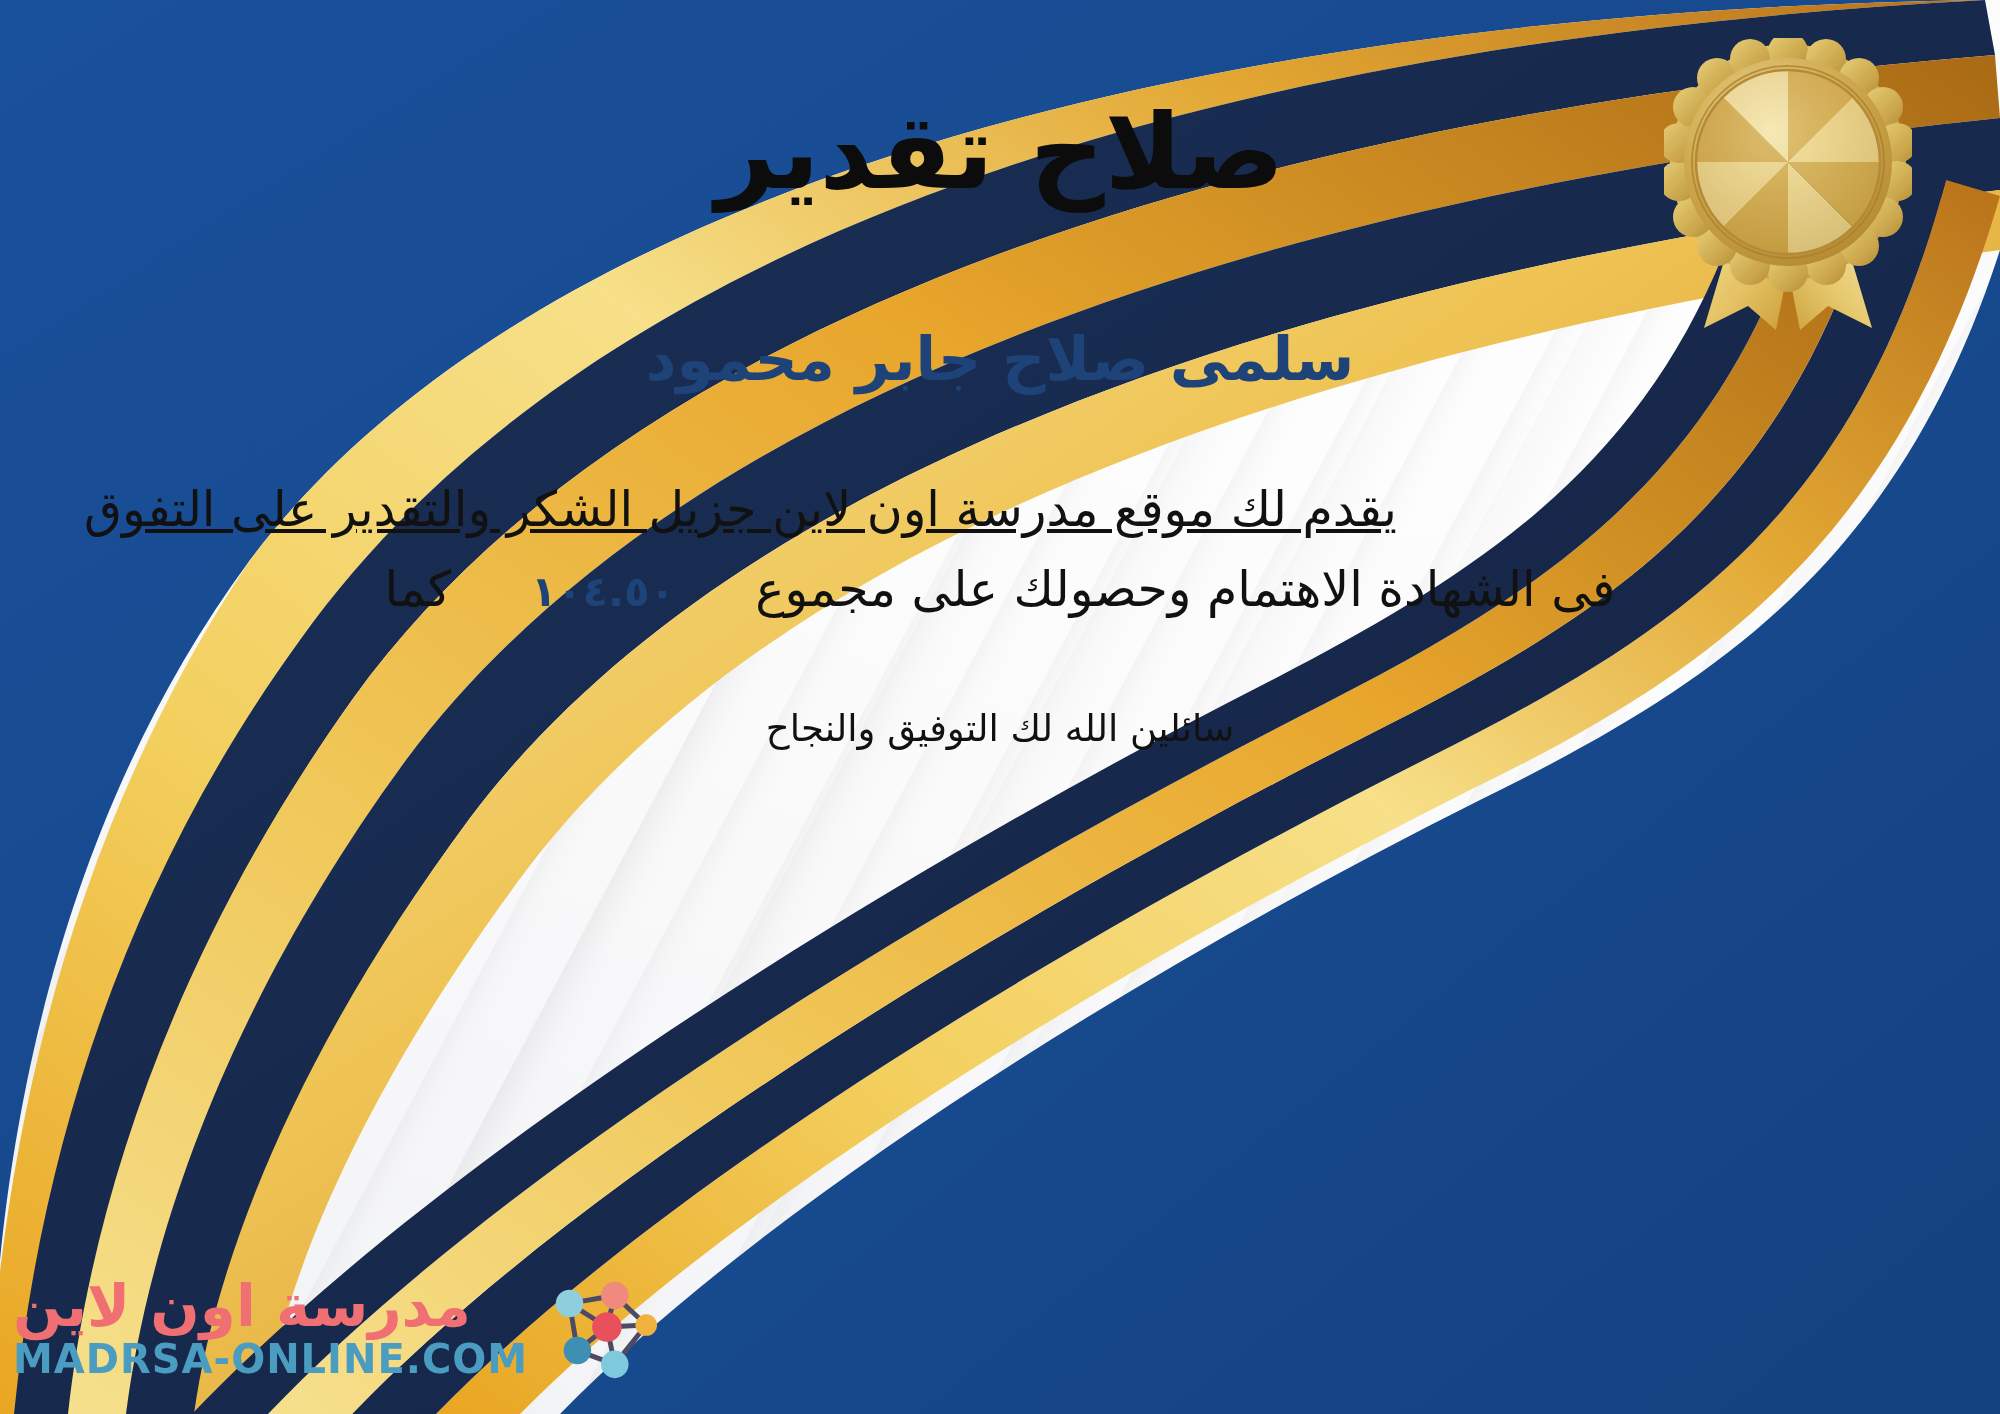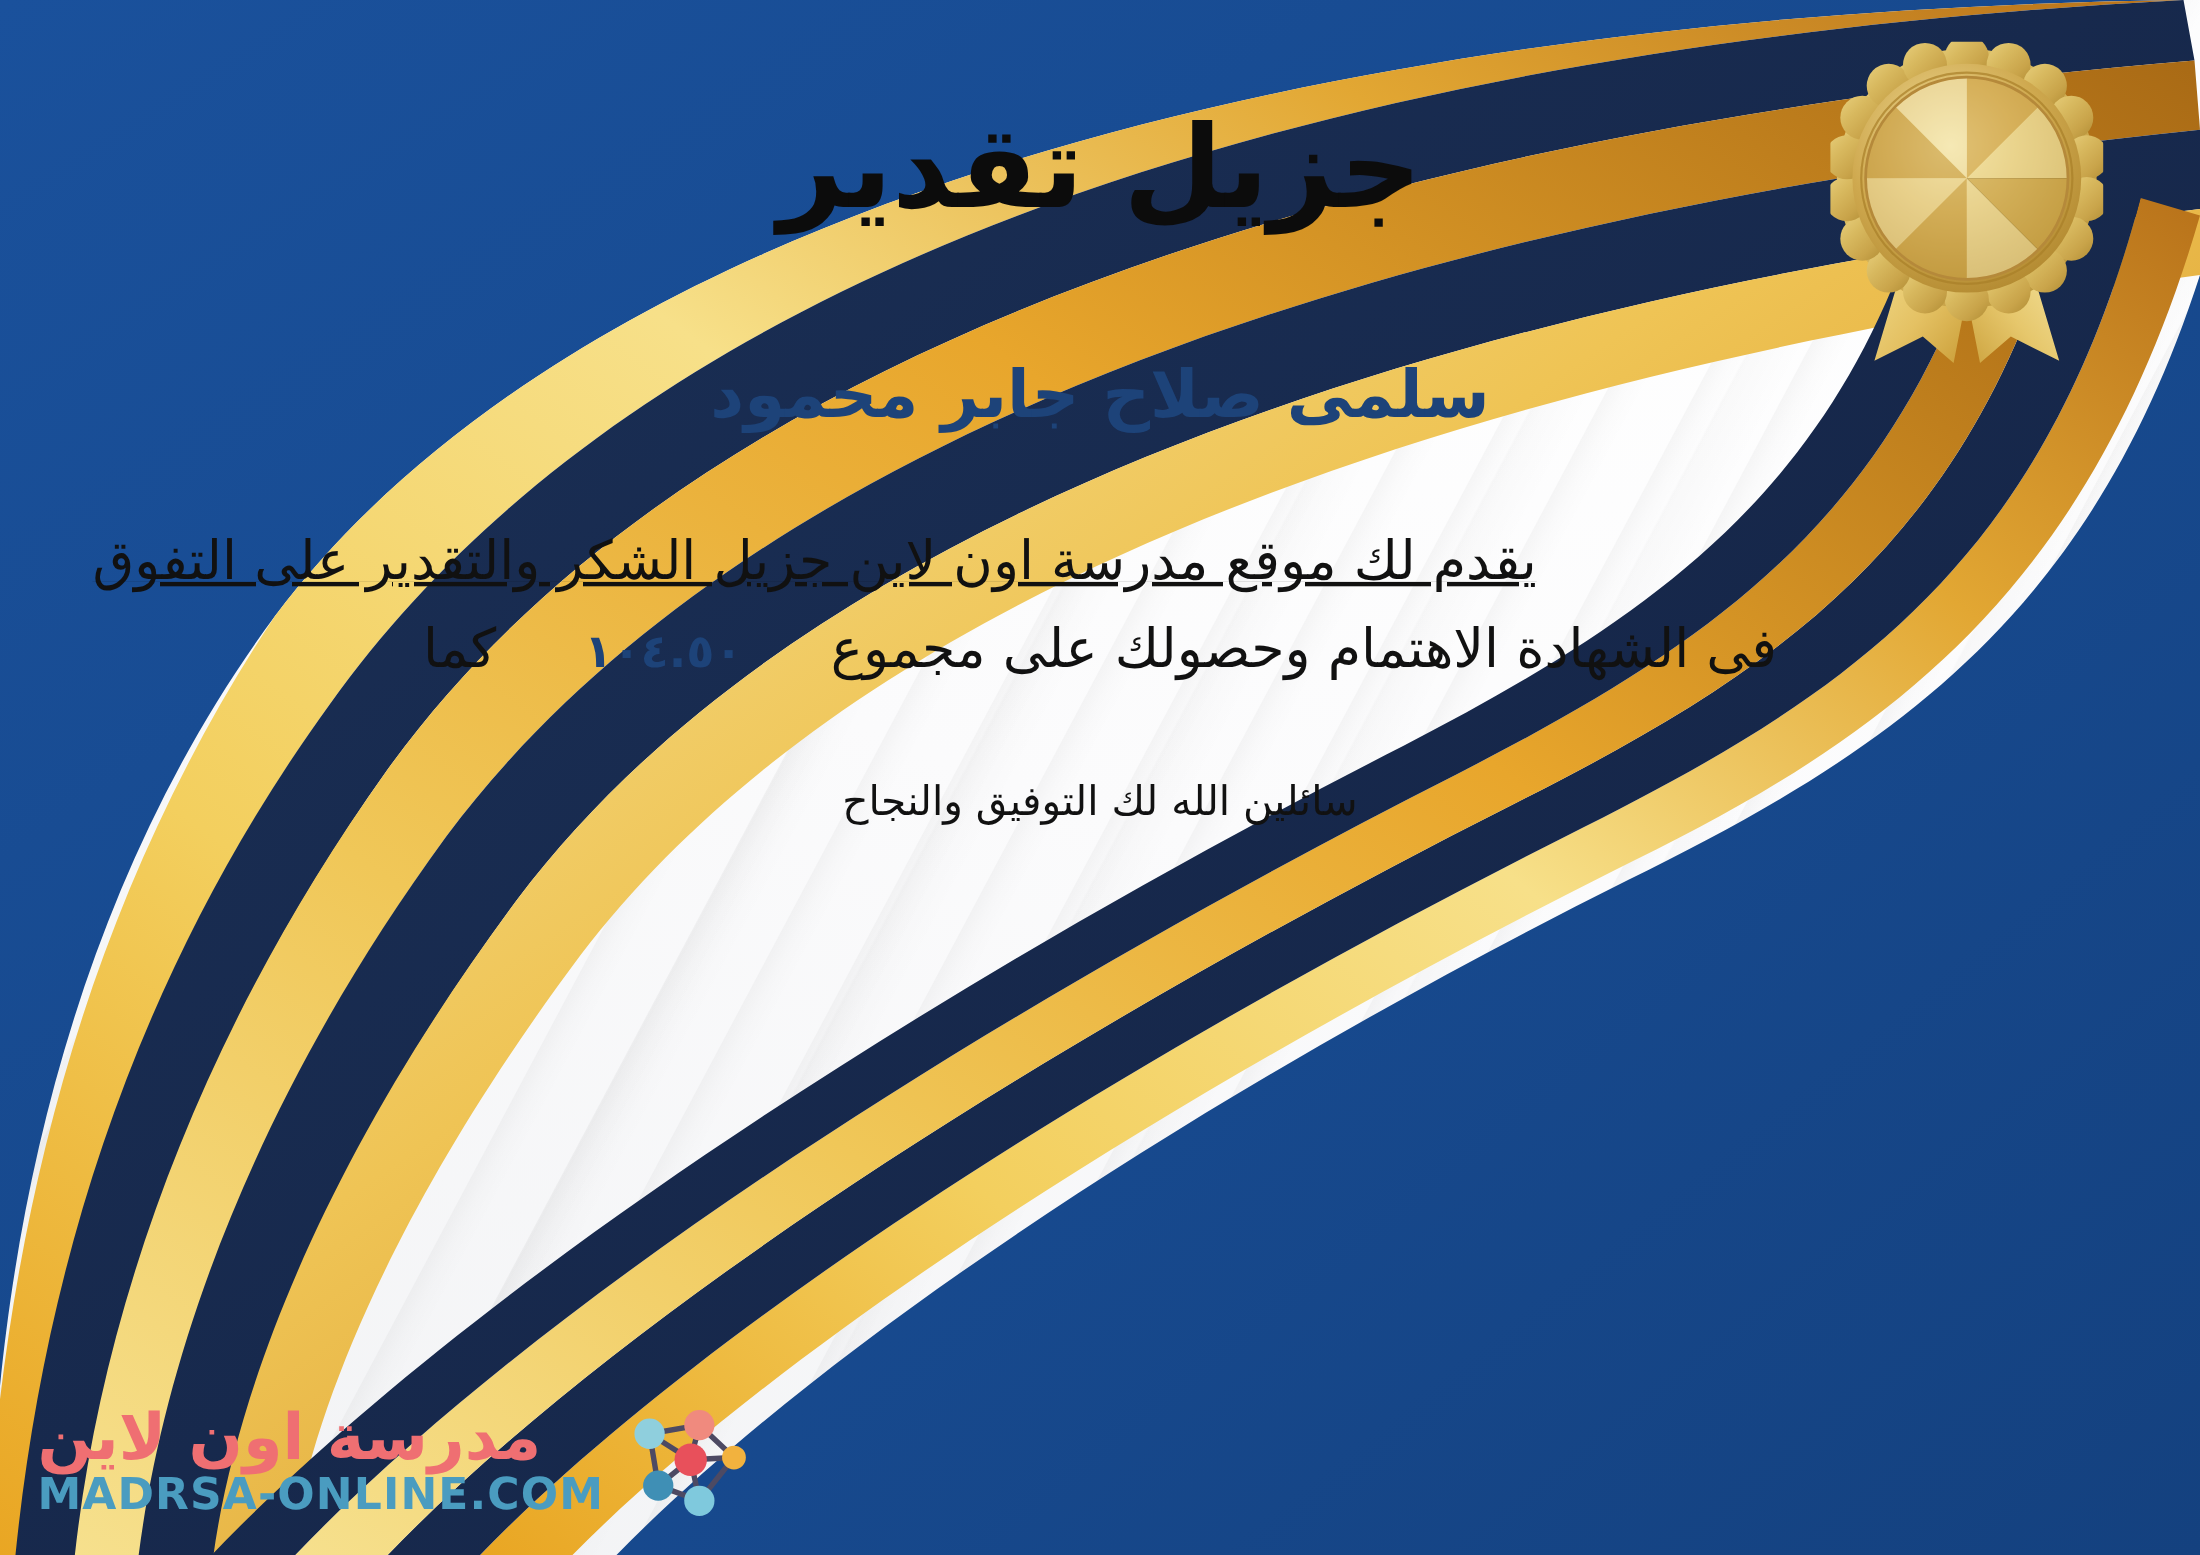--- a/index.html
+++ b/index.html
@@ -112,21 +112,21 @@
   
   .medal-wrap{
     position:absolute;
     top:38px; right:88px;
     width:248px;height:292px;
   }
 
   
   .logo{
     position:absolute;
-    left:34px;bottom:28px;
+    left:13px;bottom:28px;
     display:flex;align-items:center;gap:14px;
     direction:ltr;
   }
   .logo-text{display:flex;flex-direction:column;align-items:flex-start;}
   .logo-ar{
     font-size:58px;font-weight:700;color:#ef6f72;
     direction:rtl;line-height:1.12;
     white-space:nowrap;
   }
   .logo-en{
@@ -282,21 +282,21 @@
           <path d="M0,0 L65,65 A92,92 0 0,0 92,0 Z" fill="#cba murky"></path>
           <path d="M0,0 L65,65 A92,92 0 0,0 92,0 Z" fill="#cba549"></path>
         </g>
         <circle r="92" fill="none" stroke="#b5893a" stroke-width="2.5"></circle>
       </g>
     </svg>
   </div>
 
   <div class="content">
 
-    <div class="cert-title">جزيل تقدير</div>
+    <div class="cert-title">صلاح تقدير</div>
 
     <div class="recipient">سلمى صلاح جابر محمود</div>
 
     <div class="body-block">
 
       <span class="body-line l1">يقدم لك موقع مدرسة اون لاين جزيل الشكر  والتقدير على التفوق</span>
 
       <span class="body-line l2">
         <span>فى الشهادة الاهتمام وحصولك على مجموع</span><span class="gap"></span><span class="score">١٠٤.٥٠</span><span class="gap"></span><span>كما</span>
       </span>

